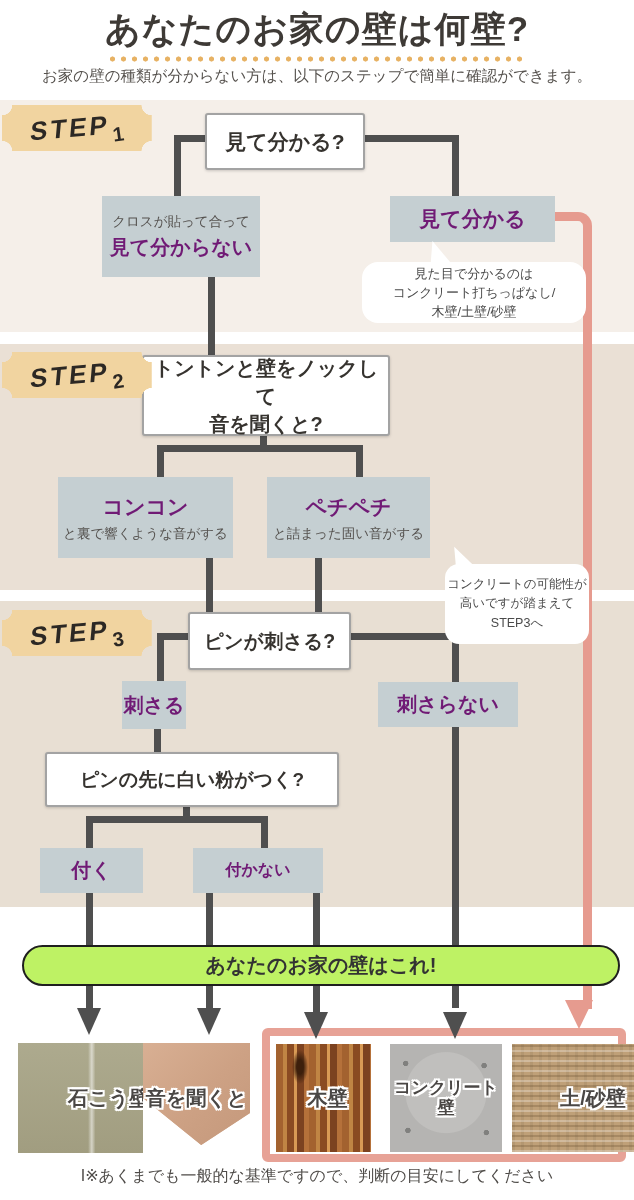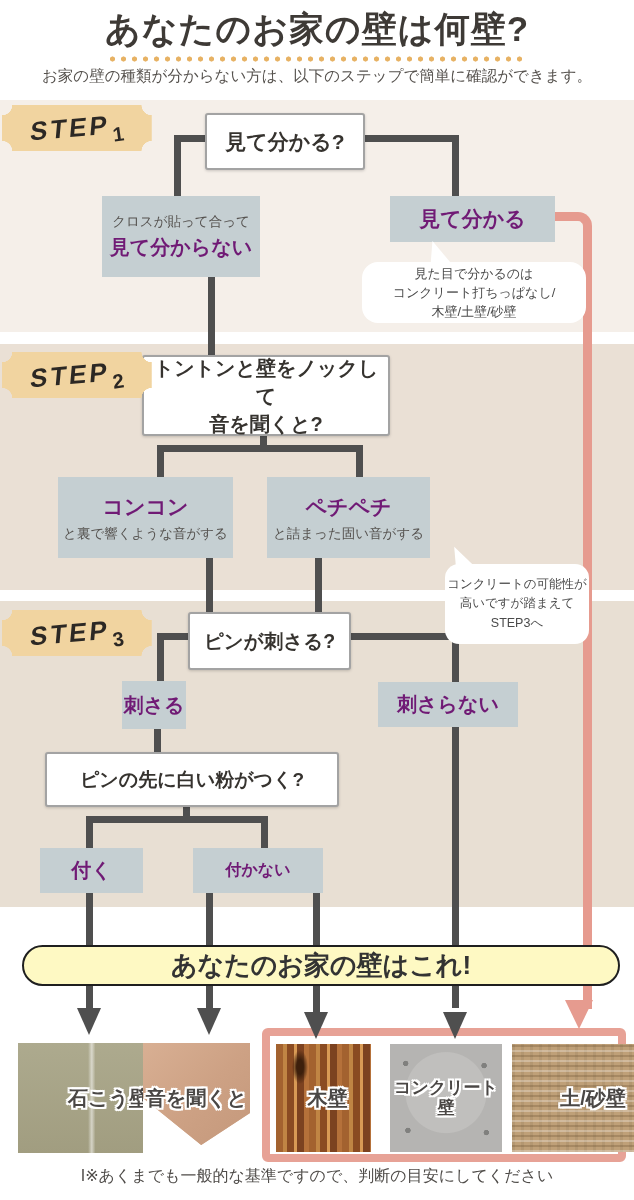--- a/index.html
+++ b/index.html
@@ -46,23 +46,23 @@
     border-top:9px solid #e69b8f;border-right:9px solid #e69b8f;border-top-right-radius:14px;}
   .redhead{position:absolute;left:565px;top:1000px;width:0;height:0;z-index:5;
     border-left:14px solid rgba(0,0,0,0);border-right:14px solid rgba(0,0,0,0);
     border-top:29px solid #e69b8f;}
 
   .bubble{position:absolute;background:#fff;border-radius:16px;z-index:7;
     display:flex;flex-direction:column;align-items:center;justify-content:center;
     color:#4b4b4b;text-align:center;}
   .tail{position:absolute;width:0;height:0;z-index:7;}
 
-  .pill{position:absolute;left:22px;top:945px;width:594px;height:37px;background:#fef9c3;
+  .pill{position:absolute;left:22px;top:945px;width:594px;height:37px;background:#bef264;
     border:2.5px solid #1f1f1f;border-radius:22px;z-index:6;display:flex;align-items:center;
-    justify-content:center;font-size:26px;font-weight:bold;color:#333;}
+    justify-content:center;font-size:20px;font-weight:bold;color:#333;}
 
   .redrect{position:absolute;left:262px;top:1028px;width:364px;height:134px;background:#fff;
     border:8px solid #e7a296;border-radius:6px;z-index:2;box-sizing:border-box;}
 
   .tile{position:absolute;z-index:3;display:flex;align-items:center;justify-content:center;}
   .tile .wlabel{font-weight:bold;color:#4a4745;text-align:center;line-height:1.15;
     text-shadow:-2px 0 #fff,2px 0 #fff,0 -2px #fff,0 2px #fff,-2px -2px #fff,2px -2px #fff,-2px 2px #fff,2px 2px #fff;}
   .t-gypsum{background:linear-gradient(180deg,#adaa8e,#a19d80);
     background-image:linear-gradient(90deg,rgba(255,255,255,0) 47%,rgba(255,255,255,.55) 49.5%,rgba(255,255,255,0) 52%),
     linear-gradient(180deg,#adaa8e,#a19d80);padding-left:32px;}

